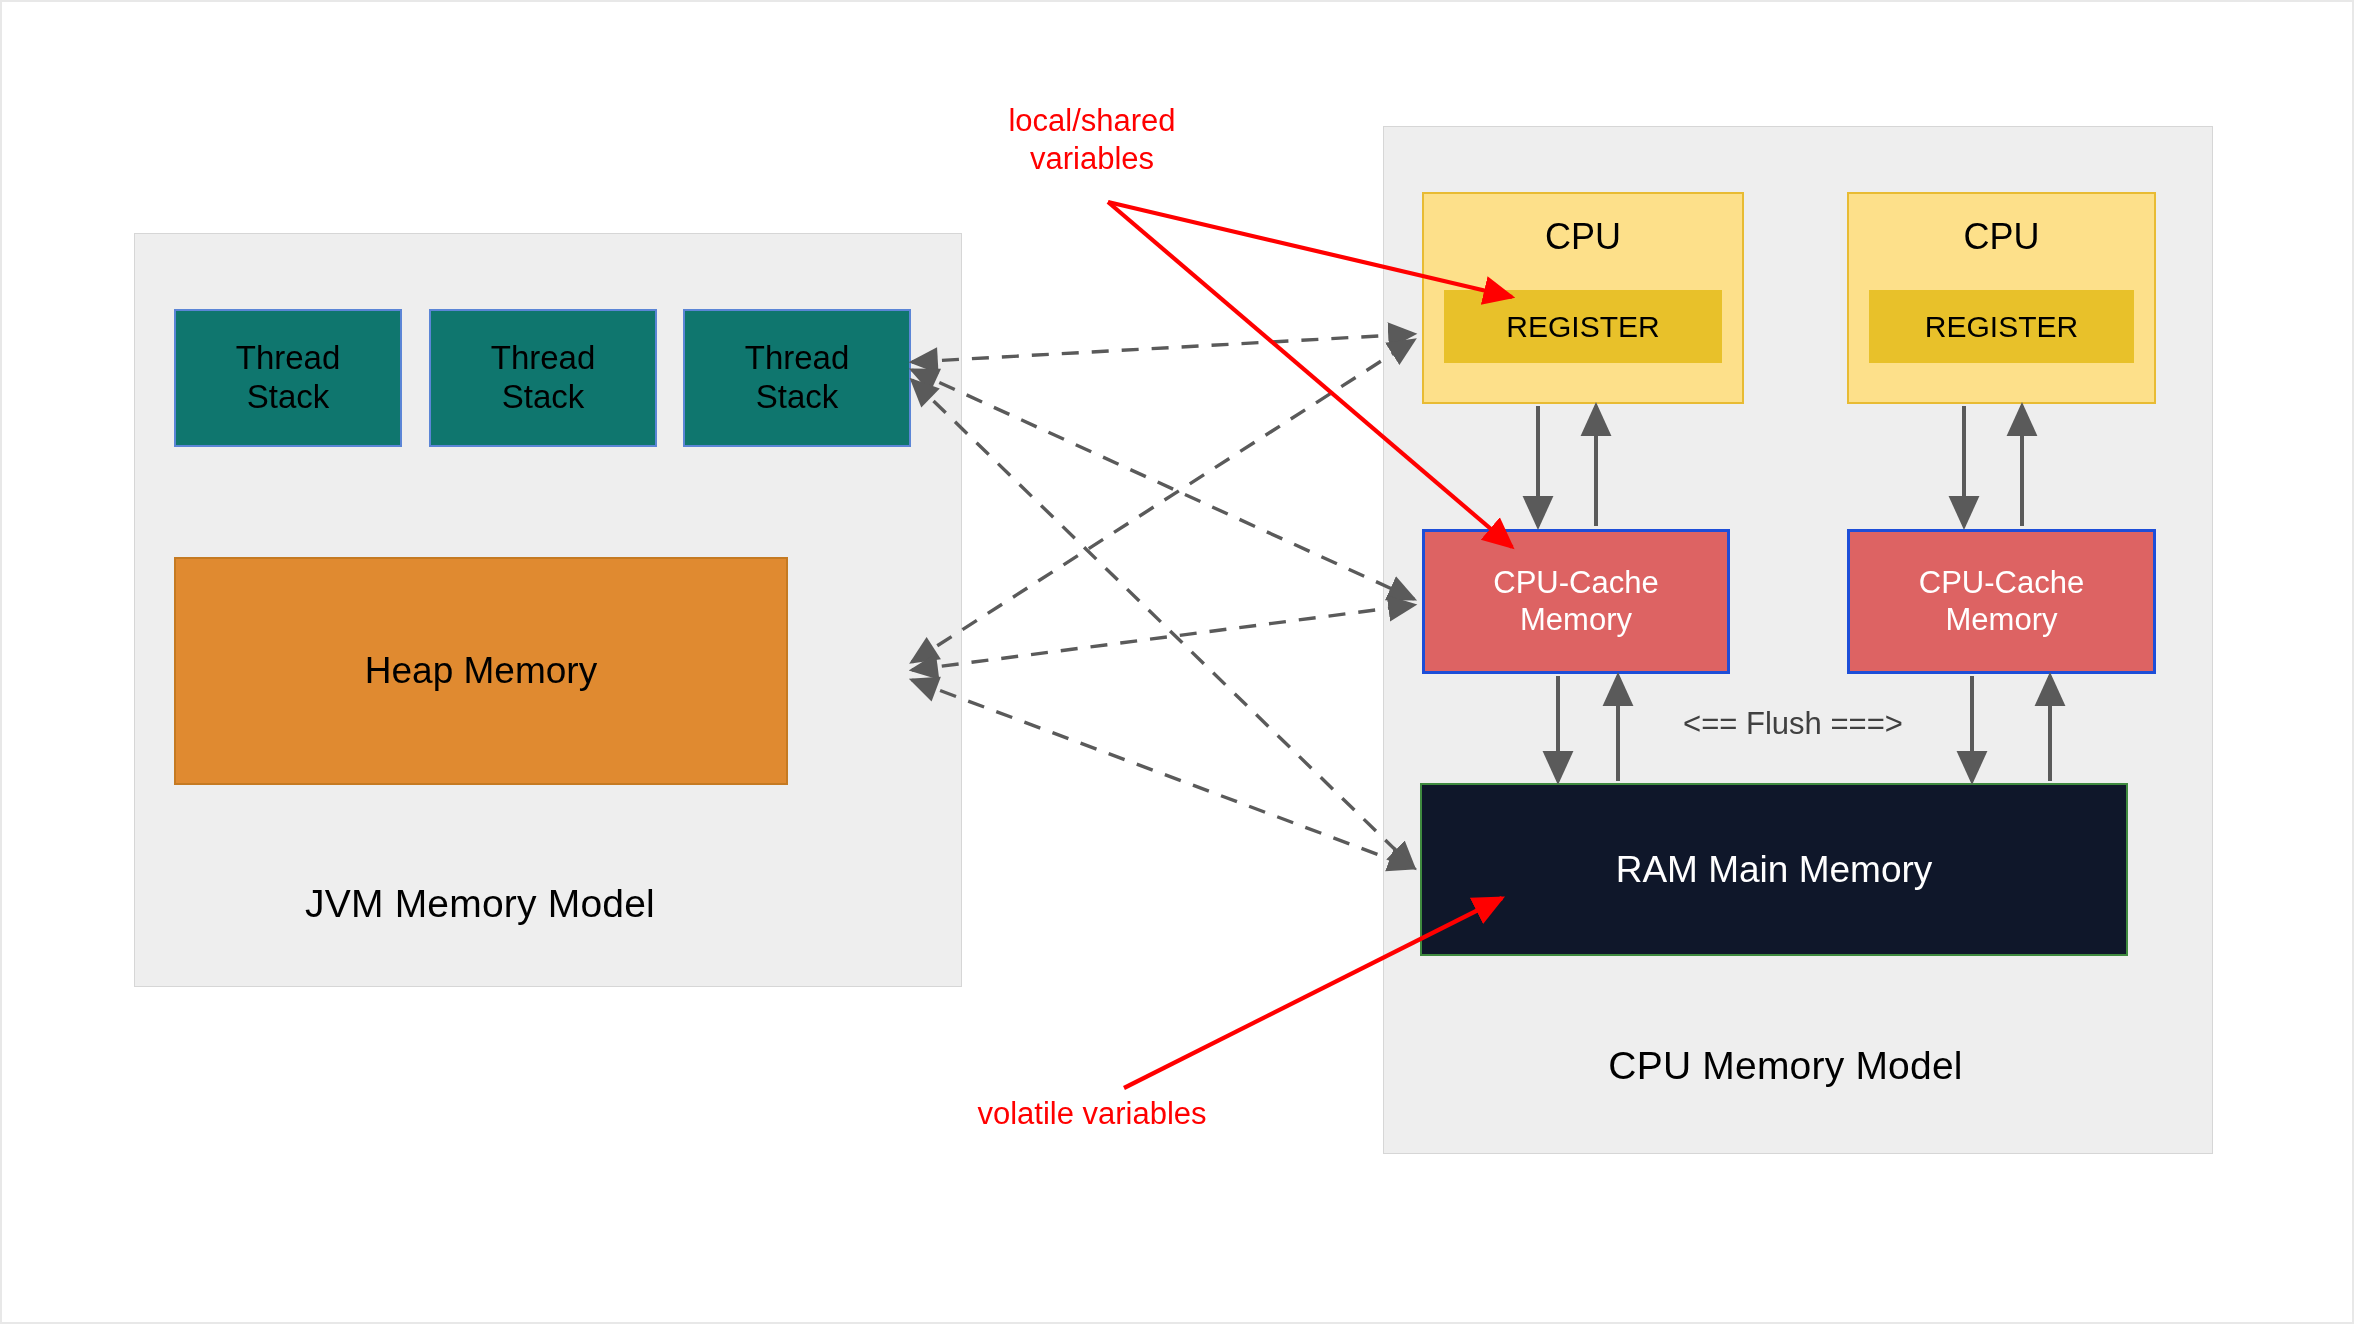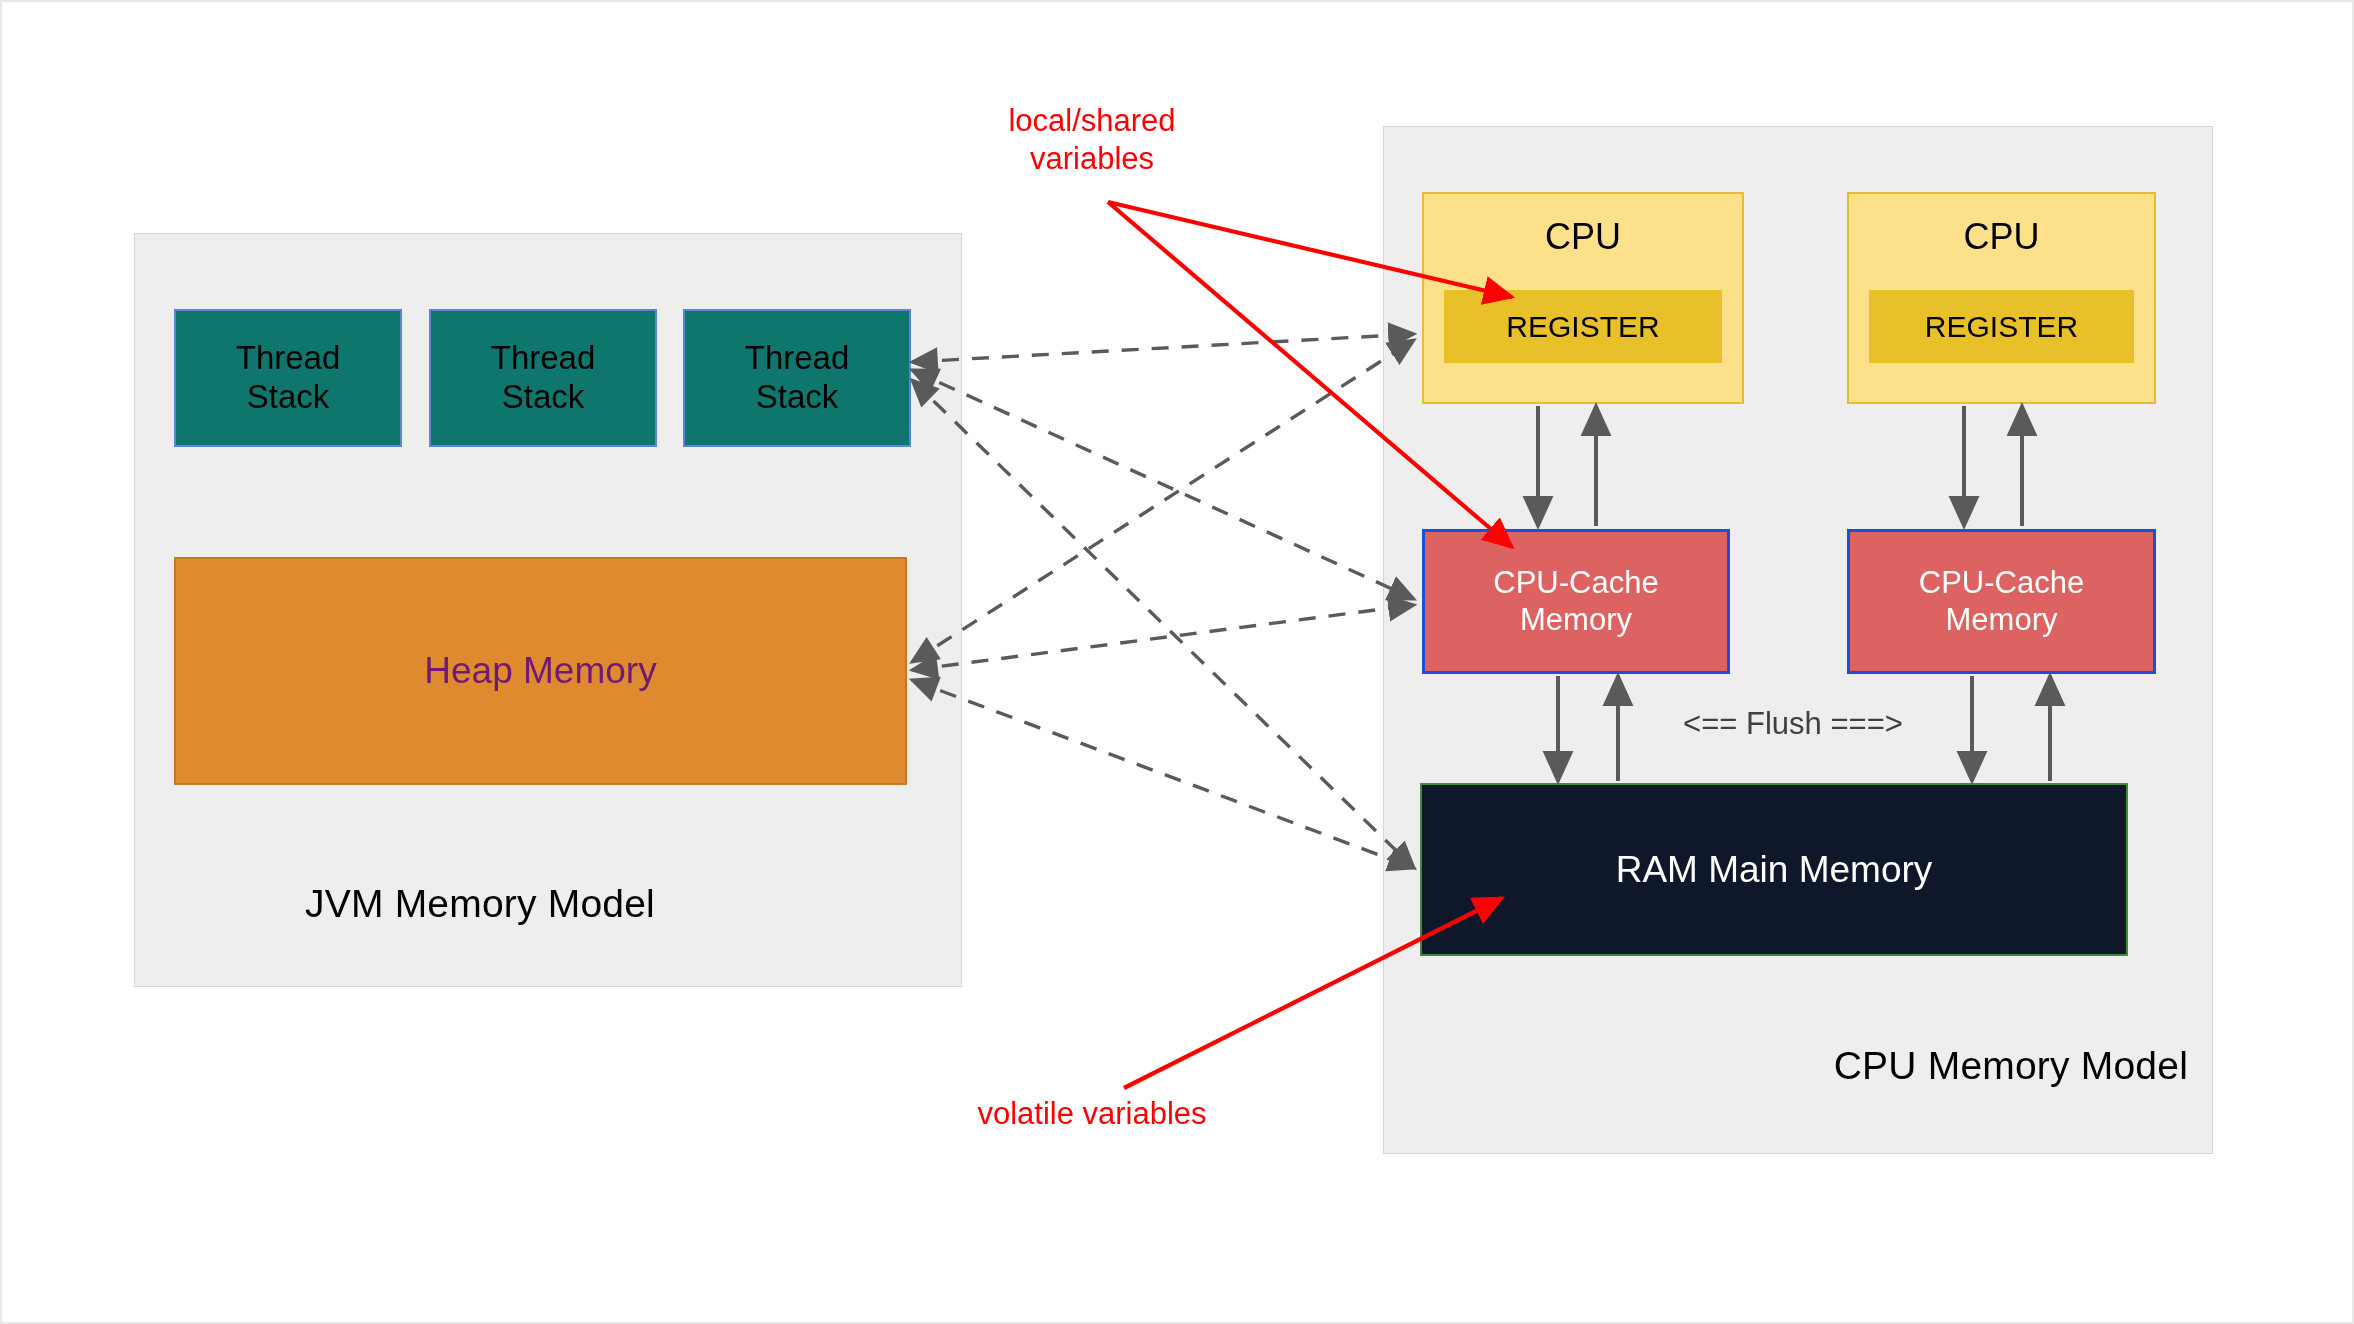--- a/index.html
+++ b/index.html
@@ -12,28 +12,28 @@
   .panel{position:absolute;background:#eeeeee;border:1px solid #d6d6d6;box-sizing:border-box;}
 
   .node{position:absolute;box-sizing:border-box;display:flex;align-items:center;
         justify-content:center;text-align:center;line-height:1.18;}
 
   .jvm-panel{left:132px;top:231px;width:828px;height:754px;}
   .cpu-panel{left:1381px;top:124px;width:830px;height:1028px;}
 
   .panel-caption{position:absolute;color:#000;font-size:39px;letter-spacing:.2px;}
   .jvm-caption{left:132px;top:880px;width:720px;text-align:center;padding-right:28px;box-sizing:border-box;}
-  .cpu-caption{left:1381px;top:1042px;width:830px;text-align:right;padding-right:25px;box-sizing:border-box;}
+  .cpu-caption{left:1381px;top:1042px;width:830px;text-align:center;padding-right:25px;box-sizing:border-box;}
 
   .thread{background:#0f766e;border:2px solid #5b85d6;color:#000;font-size:33px;
           width:228px;height:138px;top:307px;}
   .t1{left:172px;} .t2{left:427px;} .t3{left:681px;}
 
-  .heap{left:172px;top:555px;width:733px;height:228px;background:#e08a30;
-        border:2px solid #c57a22;color:#701a75;font-size:37px;}
+  .heap{left:172px;top:555px;width:614px;height:228px;background:#e08a30;
+        border:2px solid #c57a22;color:#000000;font-size:37px;}
 
   .cpu-box{position:absolute;background:#fde08a;border:2px solid #e8bb33;box-sizing:border-box;}
   .cpu1{left:1420px;top:190px;width:322px;height:212px;}
   .cpu2{left:1845px;top:190px;width:309px;height:212px;}
   .cpu-title{position:absolute;left:0;right:0;top:22px;text-align:center;font-size:36px;color:#000;}
 
   .register{position:absolute;left:20px;right:20px;top:96px;height:73px;background:#e8c12a;
             display:flex;align-items:center;justify-content:center;font-size:30px;color:#000;}
 
   .cache{background:#dd6363;border:3px solid #1d4ed8;color:#fff;font-size:31px;

